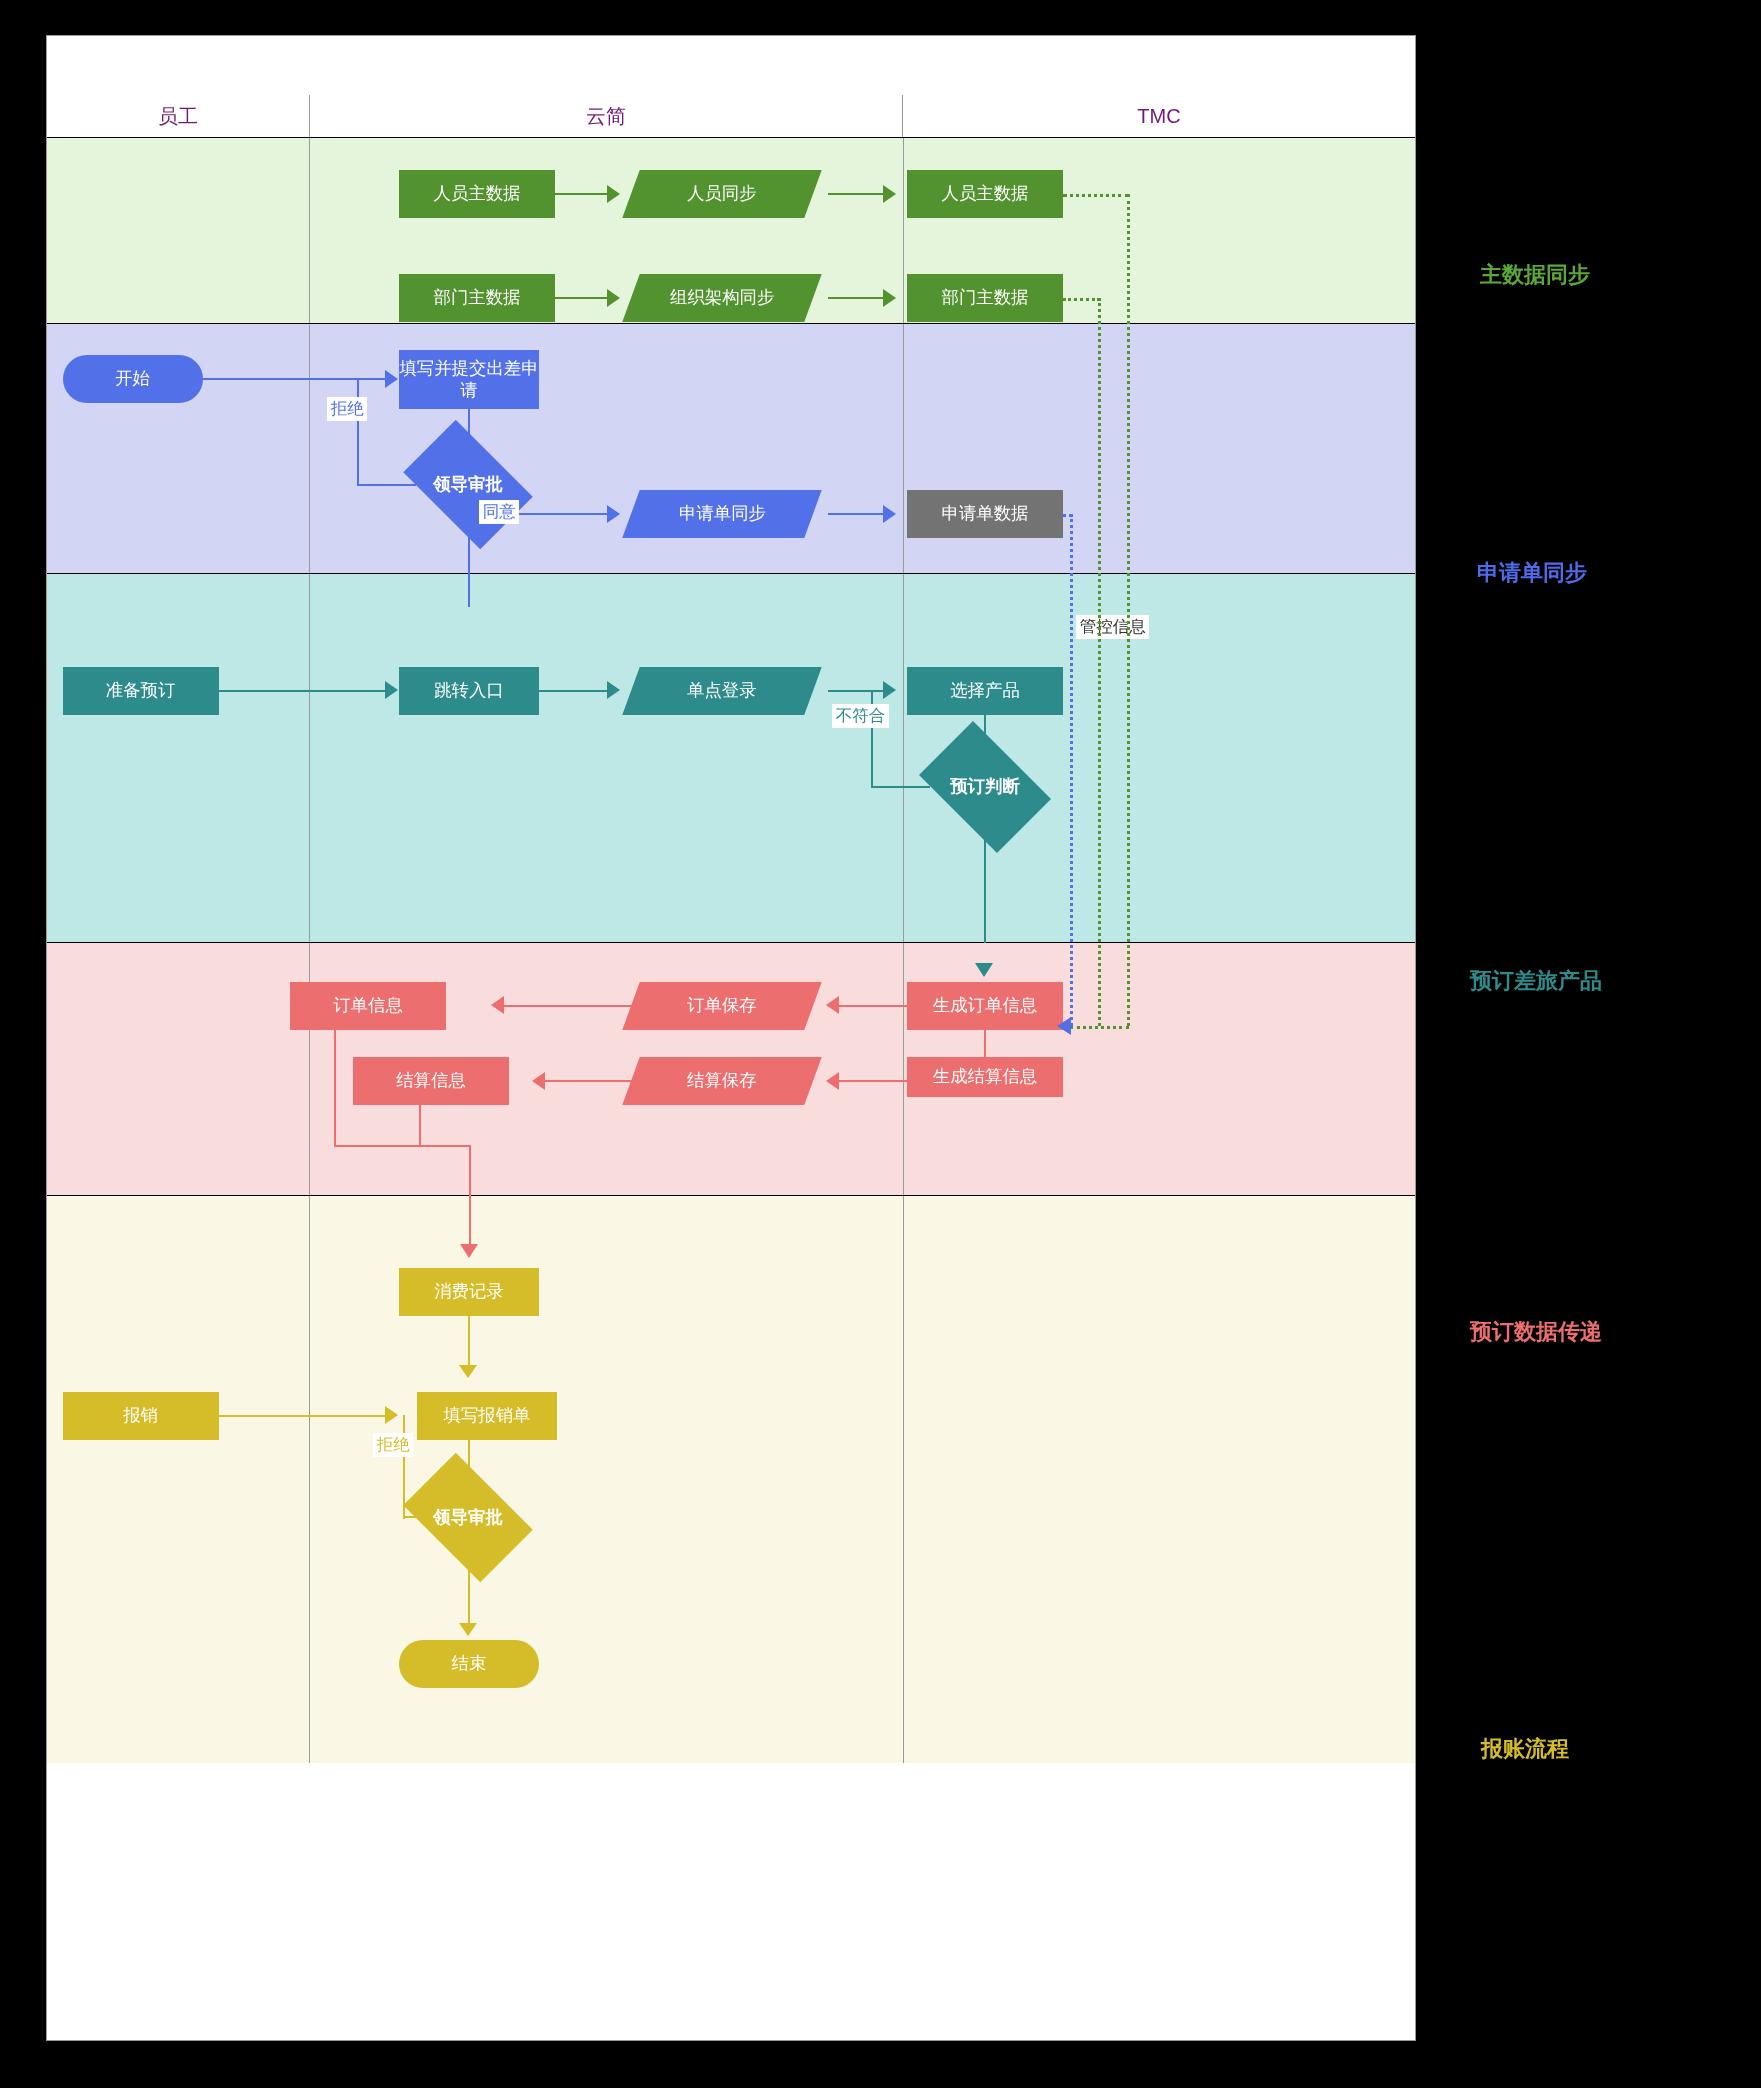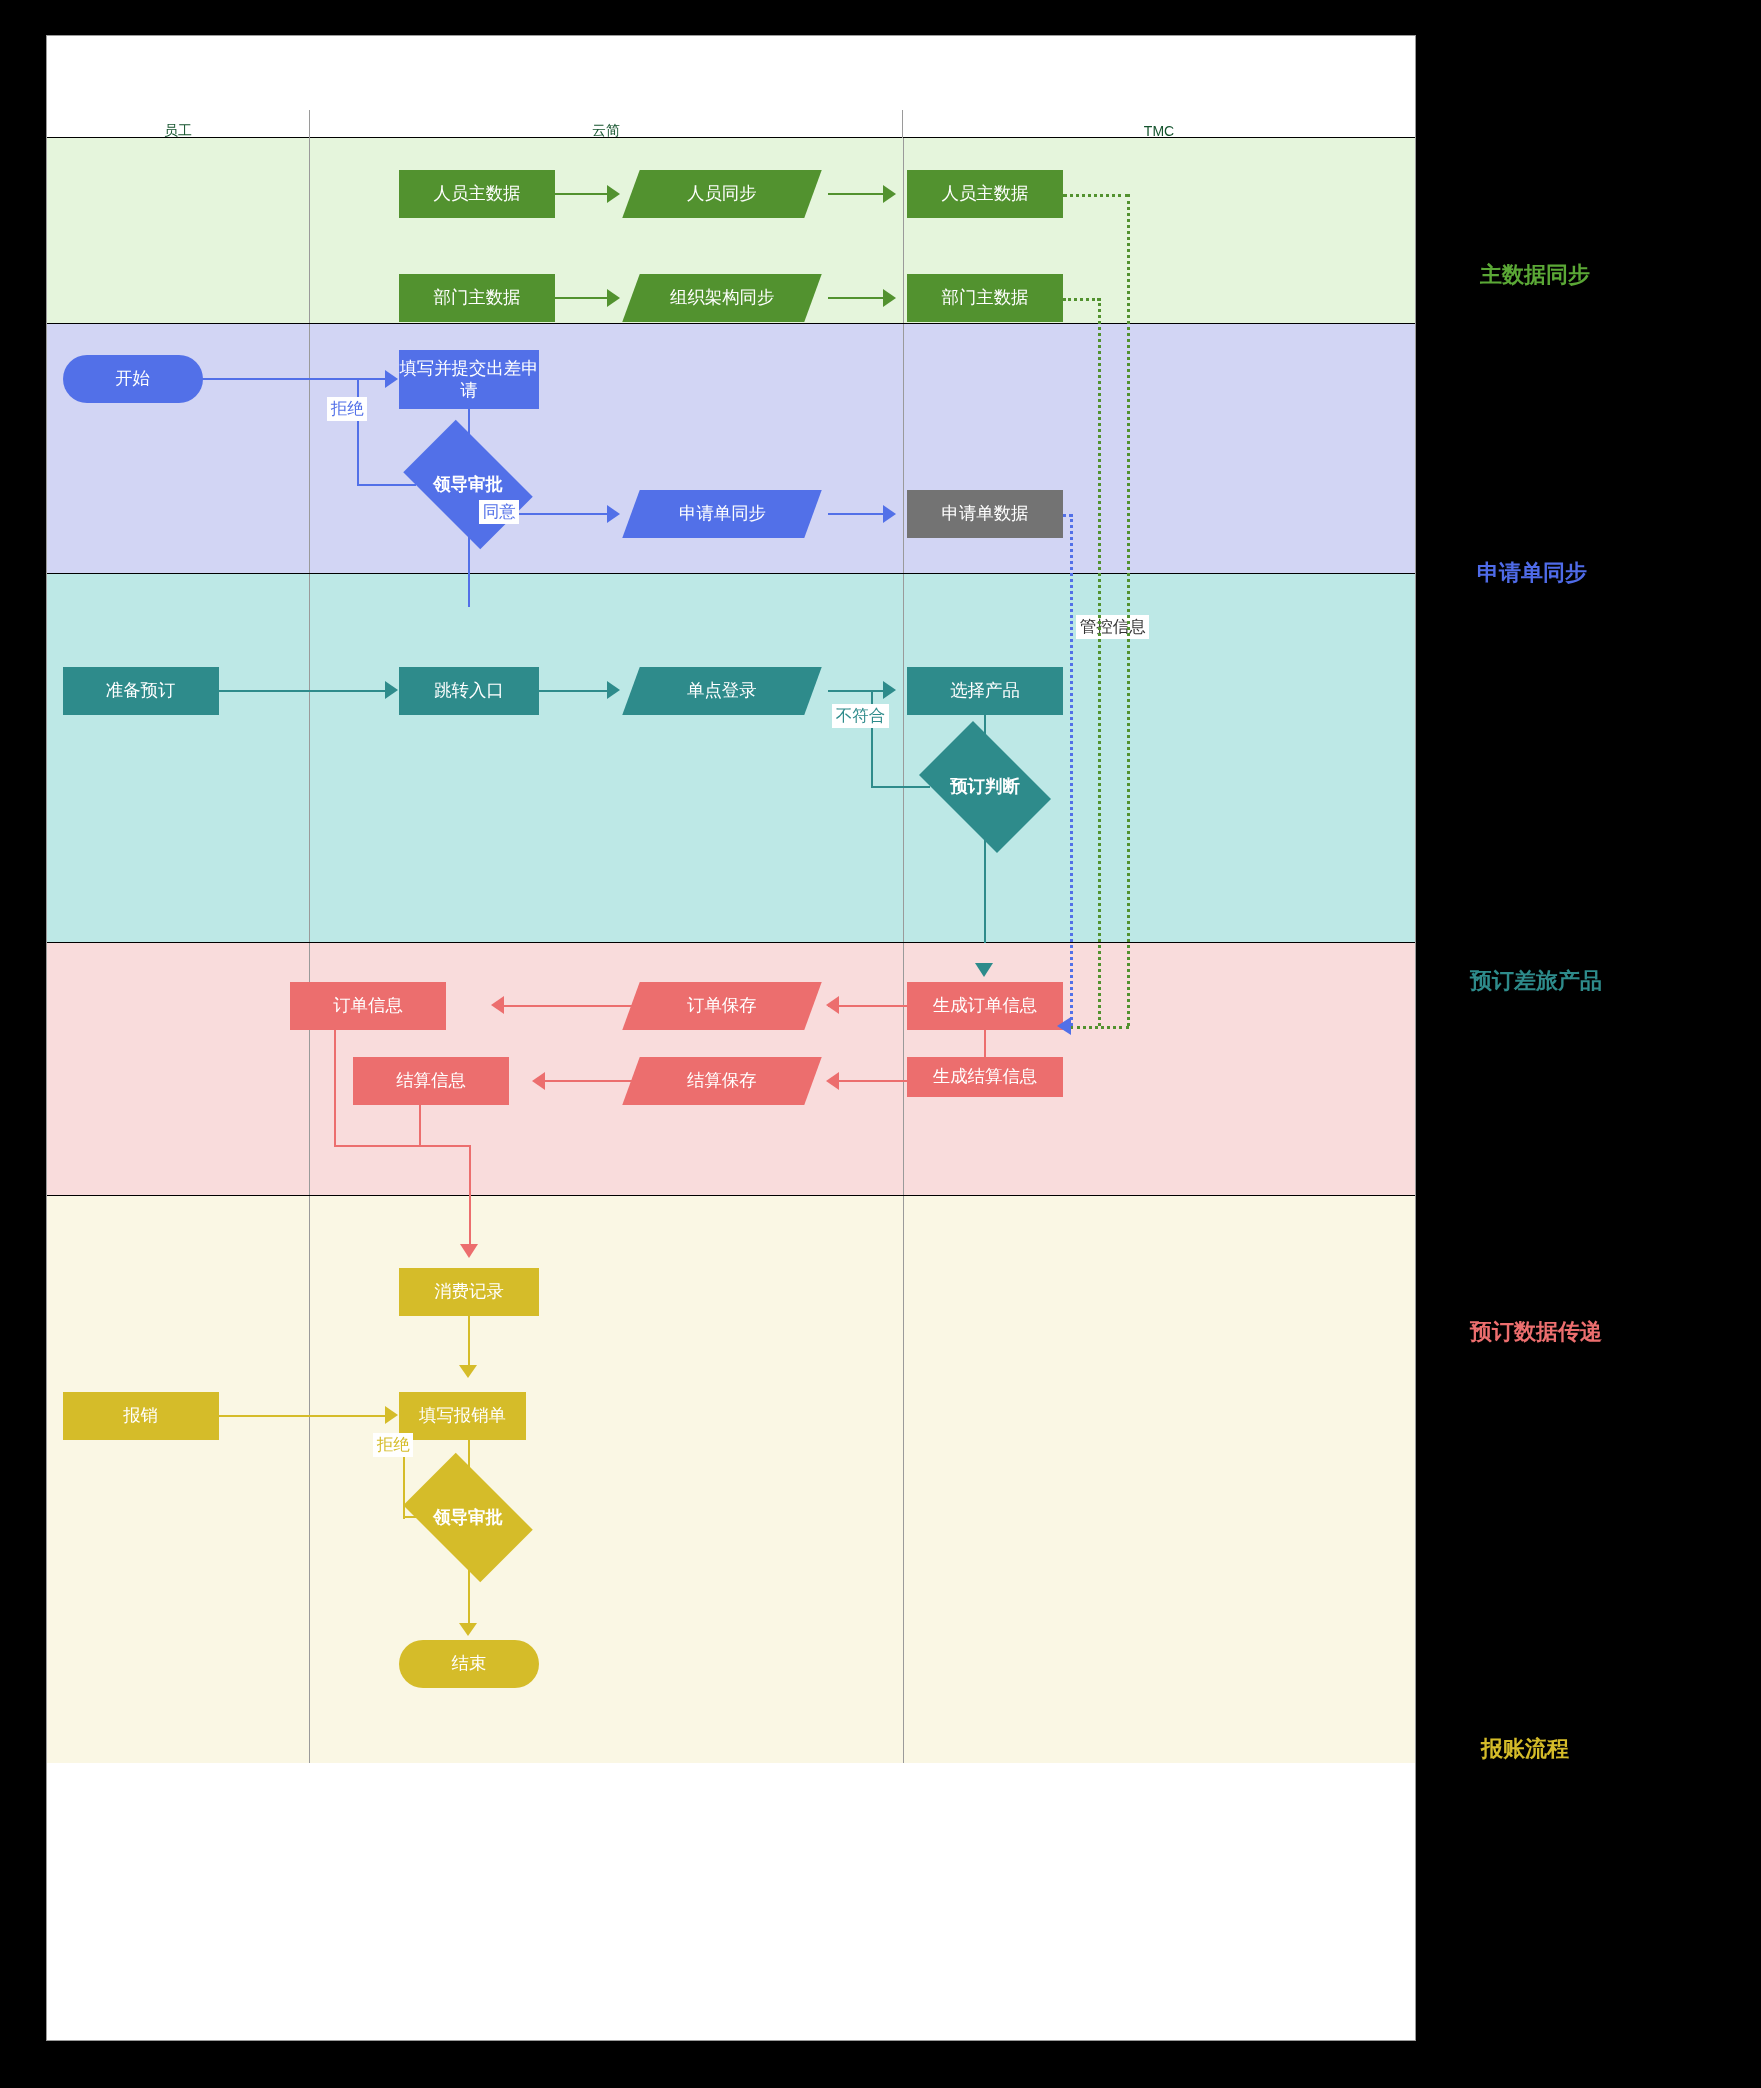--- a/index.html
+++ b/index.html
@@ -10,22 +10,22 @@
   #chart{position:absolute;left:46px;top:35px;width:1370px;height:2006px;background:#fff;
          border:1.8px solid #9a9a9a;box-sizing:border-box;}
 
   #title-bar{position:absolute;left:0;top:0;width:100%;height:59px;background:#fff;
              border-bottom:1.8px solid #9a9a9a;box-sizing:border-box;
              display:flex;align-items:center;justify-content:center;}
   #title-bar .t{font-size:24px;font-weight:bold;color:#333;letter-spacing:0.9px;}
 
   #header-row{position:absolute;left:0;top:59px;width:100%;height:43px;background:#fff;
               border-bottom:1.8px solid #000;box-sizing:border-box;}
-  .hcell{position:absolute;top:15px;height:100%;display:flex;align-items:center;justify-content:center;
-         font-size:14px;color:#14532d;box-sizing:border-box;}
+  .hcell{position:absolute;top:0;height:100%;display:flex;align-items:center;justify-content:center;
+         font-size:20px;color:#701a75;box-sizing:border-box;}
   .hcell.c0{left:0;width:262px;}
   .hcell.c1{left:262px;width:594px;border-left:0.9px solid #9a9a9a;border-right:0.9px solid #9a9a9a;}
   .hcell.c2{left:856px;width:512px;}
 
   .band{position:absolute;left:0;width:100%;box-sizing:border-box;border-bottom:1.8px solid #000;}
   .band .divl{position:absolute;top:0;bottom:0;width:0.9px;background:#9a9a9a;}
   .band .divl.a{left:262px;}
   .band .divl.b{left:856px;}
 
   
@@ -252,21 +252,21 @@
       </div>
       <div class="ln lnv" style="left:421px;top:119px;height:57px;background:#D5BC29;"></div>
       <div class="arw d" style="left:412px;top:169px;border-top:13px solid #D5BC29;"></div>
 
       <div class="node" style="left:15.6px;top:196px;width:156px;height:48px;background:#D5BC29;">
         <span>报销</span>
       </div>
       <div class="ln lnh" style="left:172px;top:219px;width:172px;background:#D5BC29;"></div>
       <div class="arw r" style="left:338px;top:210px;border-left:13px solid #D5BC29;"></div>
 
-      <div class="node" style="left:352px;top:196px;width:127px;height:48px;background:#D5BC29;">
+      <div class="node" style="left:370px;top:196px;width:140px;height:48px;background:#D5BC29;">
         <span>填写报销单</span>
       </div>
 
       <div class="ln lnv" style="left:421px;top:243px;height:51px;background:#D5BC29;"></div>
       <div class="arw d" style="left:412px;top:287px;border-top:13px solid #D5BC29;"></div>
 
       <div class="node diamond" style="left:344px;top:269px;width:154px;height:105px;">
         <div class="dshape" style="background:#D5BC29;"></div>
         <span>领导审批</span>
       </div>

